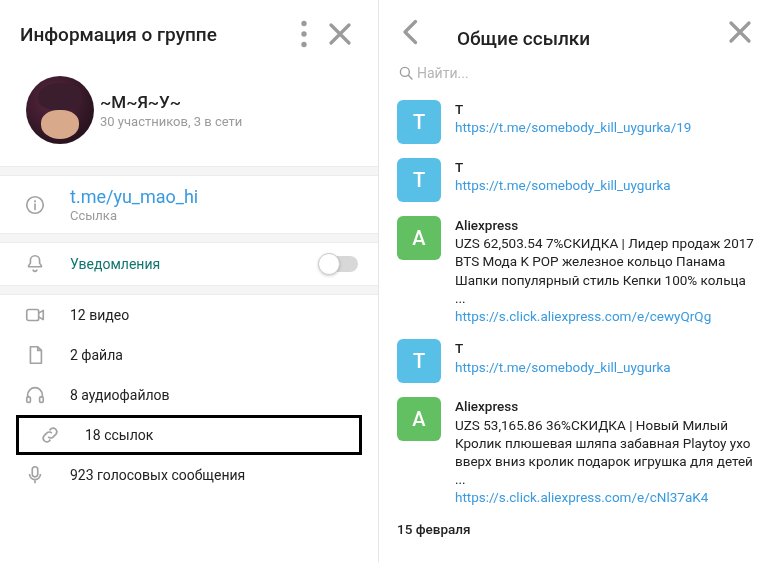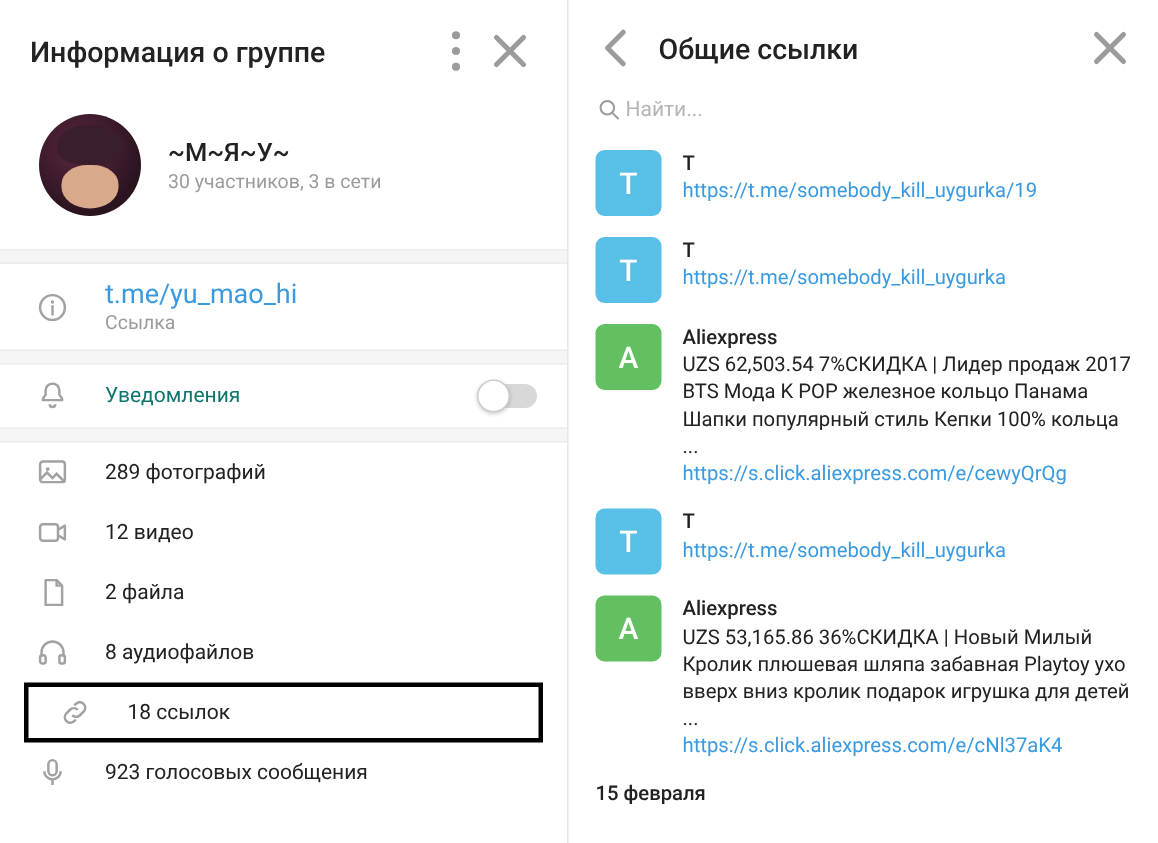--- a/index.html
+++ b/index.html
@@ -2,39 +2,39 @@
 <html><head>
 <meta charset="utf-8">
 <style>
 * { margin: 0; padding: 0; box-sizing: border-box; font-family: -apple-system, BlinkMacSystemFont, "Segoe UI", Roboto, sans-serif; }
 body { background: #fff; width: 772px; height: 562px; display: flex; color: #222; overflow: hidden; }
 .left-panel { width: 379px; border-right: 1px solid #e6e6e6; display: flex; flex-direction: column; }
 .right-panel { flex: 1; display: flex; flex-direction: column; }
 .l-header { display: flex; align-items: center; padding: 16px 20px 10px 20px; }
 .l-title { flex: 1; font-size: 19px; font-weight: 500; color: #222; }
 .icon-btn { width: 36px; height: 36px; display: flex; align-items: center; justify-content: center; color: #9b9b9b; cursor: pointer; border-radius: 50%; }
-.profile-row { display: flex; align-items: center; padding: 14px 20px 22px 26px; gap: 18px; }
+.profile-row { display: flex; align-items: center; padding: 14px 20px 22px 26px; gap: 6px; }
 .avatar { width: 68px; height: 68px; border-radius: 50%; background: radial-gradient(circle at 40% 35%, #5c2740 0%, #2a1420 70%); position: relative; overflow: hidden; flex-shrink:0;}
 .avatar::before { content:''; position:absolute; top:10%; left:18%; width:64%; height:40%; background:#3b1e2d; border-radius:50% 50% 40% 40%; }
 .avatar::after { content:''; position:absolute; bottom:8%; left:22%; width:56%; height:42%; background:#d9a98c; border-radius:45% 45% 50% 50%; }
 .p-info .name { font-size: 17px; font-weight: 500; color: #222; }
 .p-info .sub { font-size: 13px; color: #9b9b9b; margin-top: 2px; }
 .divider { height: 10px; background: #f5f5f5; border-top: 1px solid #ececec; border-bottom: 1px solid #ececec; }
 .row { display: flex; align-items: center; padding: 10px 20px 10px 24px; gap: 24px; }
 .row-icon { width: 22px; height: 22px; color: #a2a2a2; display:flex; align-items:center; justify-content:center; flex-shrink:0; }
 .row-body { flex: 1; }
 .row .link { color: #3a9adf; font-size: 18px; }
 .row .sub2 { color: #9b9b9b; font-size: 13px; margin-top: 1px; }
 .row .label { color: #0f766e; font-size: 14px; }
 .toggle { width: 38px; height: 16px; background: #d8d8d8; border-radius: 10px; position: relative; }
 .toggle::after { content:''; position:absolute; width:20px; height:20px; background:#fff; border:1px solid #ccc; border-radius:50%; top:-3px; left:-2px; box-shadow:0 1px 3px rgba(0,0,0,.2); }
 .media-list .row { padding: 9px 20px 9px 24px; cursor:pointer; }
 .media-list .row .label { font-size: 14px; color: #222; }
 .row.selected { border: 3px solid #000; margin: 0 16px; padding: 6px 16px 6px 20px; }
-.r-header { display: flex; align-items: center; padding: 14px 14px 10px 14px; gap: 10px; }
+.r-header { display: flex; align-items: flex-end; padding: 14px 14px 10px 14px; gap: 28px; }
 .r-title { flex: 1; font-size: 19px; font-weight: 500; color: #222; }
 .search-row { display: flex; align-items: center; padding: 4px 18px 10px 18px; gap: 2px; color:#9b9b9b; }
 .search-input { flex: 1; border: none; outline: none; font-size: 14px; color: #222; }
 .search-input::placeholder { color: #b5b5b5; }
 .list { flex:1; overflow:hidden; }
 .item { display: flex; gap: 14px; padding: 8px 18px 6px 18px; }
 .thumb { width: 44px; height: 44px; border-radius: 6px; display:flex; align-items:center; justify-content:center; color:#fff; font-size:20px; font-weight:500; flex-shrink:0; }
 .thumb.t { background:#58bfe7; }
 .thumb.a { background:#62c063; }
 .item-body { flex:1; font-size: 13.5px; line-height: 1.35; overflow:hidden; word-wrap: break-word; }
@@ -102,30 +102,20 @@
     </div>
     <div class="toggle"></div>
   </div>
 
   <div class="divider"></div>
 
   <div class="media-list">
     <div class="row">
       <div class="row-icon">
           <svg viewBox="0 0 24 24">
-            <rect x="3" y="4" width="18" height="15" rx="2" fill="none" stroke="currentColor" stroke-width="1.8"></rect>
-            <circle cx="8.5" cy="9.5" r="1.4" fill="currentColor"></circle>
-            <path d="M3 17l5-5 4 4 3-3 6 6" fill="none" stroke="currentColor" stroke-width="1.8"></path>
-          </svg>
-        </div>
-      <div class="label">289 фотографий</div>
-    </div>
-    <div class="row">
-      <div class="row-icon">
-          <svg viewBox="0 0 24 24">
             <rect x="3" y="6" width="13" height="12" rx="2" fill="none" stroke="currentColor" stroke-width="1.8"></rect>
             <path d="M16 10l5-3v10l-5-3" fill="none" stroke="currentColor" stroke-width="1.8" stroke-linejoin="round"></path>
           </svg>
         </div>
       <div class="label">12 видео</div>
     </div>
     <div class="row">
       <div class="row-icon">
           <svg viewBox="0 0 24 24">
             <path d="M7 3h8l4 4v14H7z" fill="none" stroke="currentColor" stroke-width="1.8" stroke-linejoin="round"></path>

